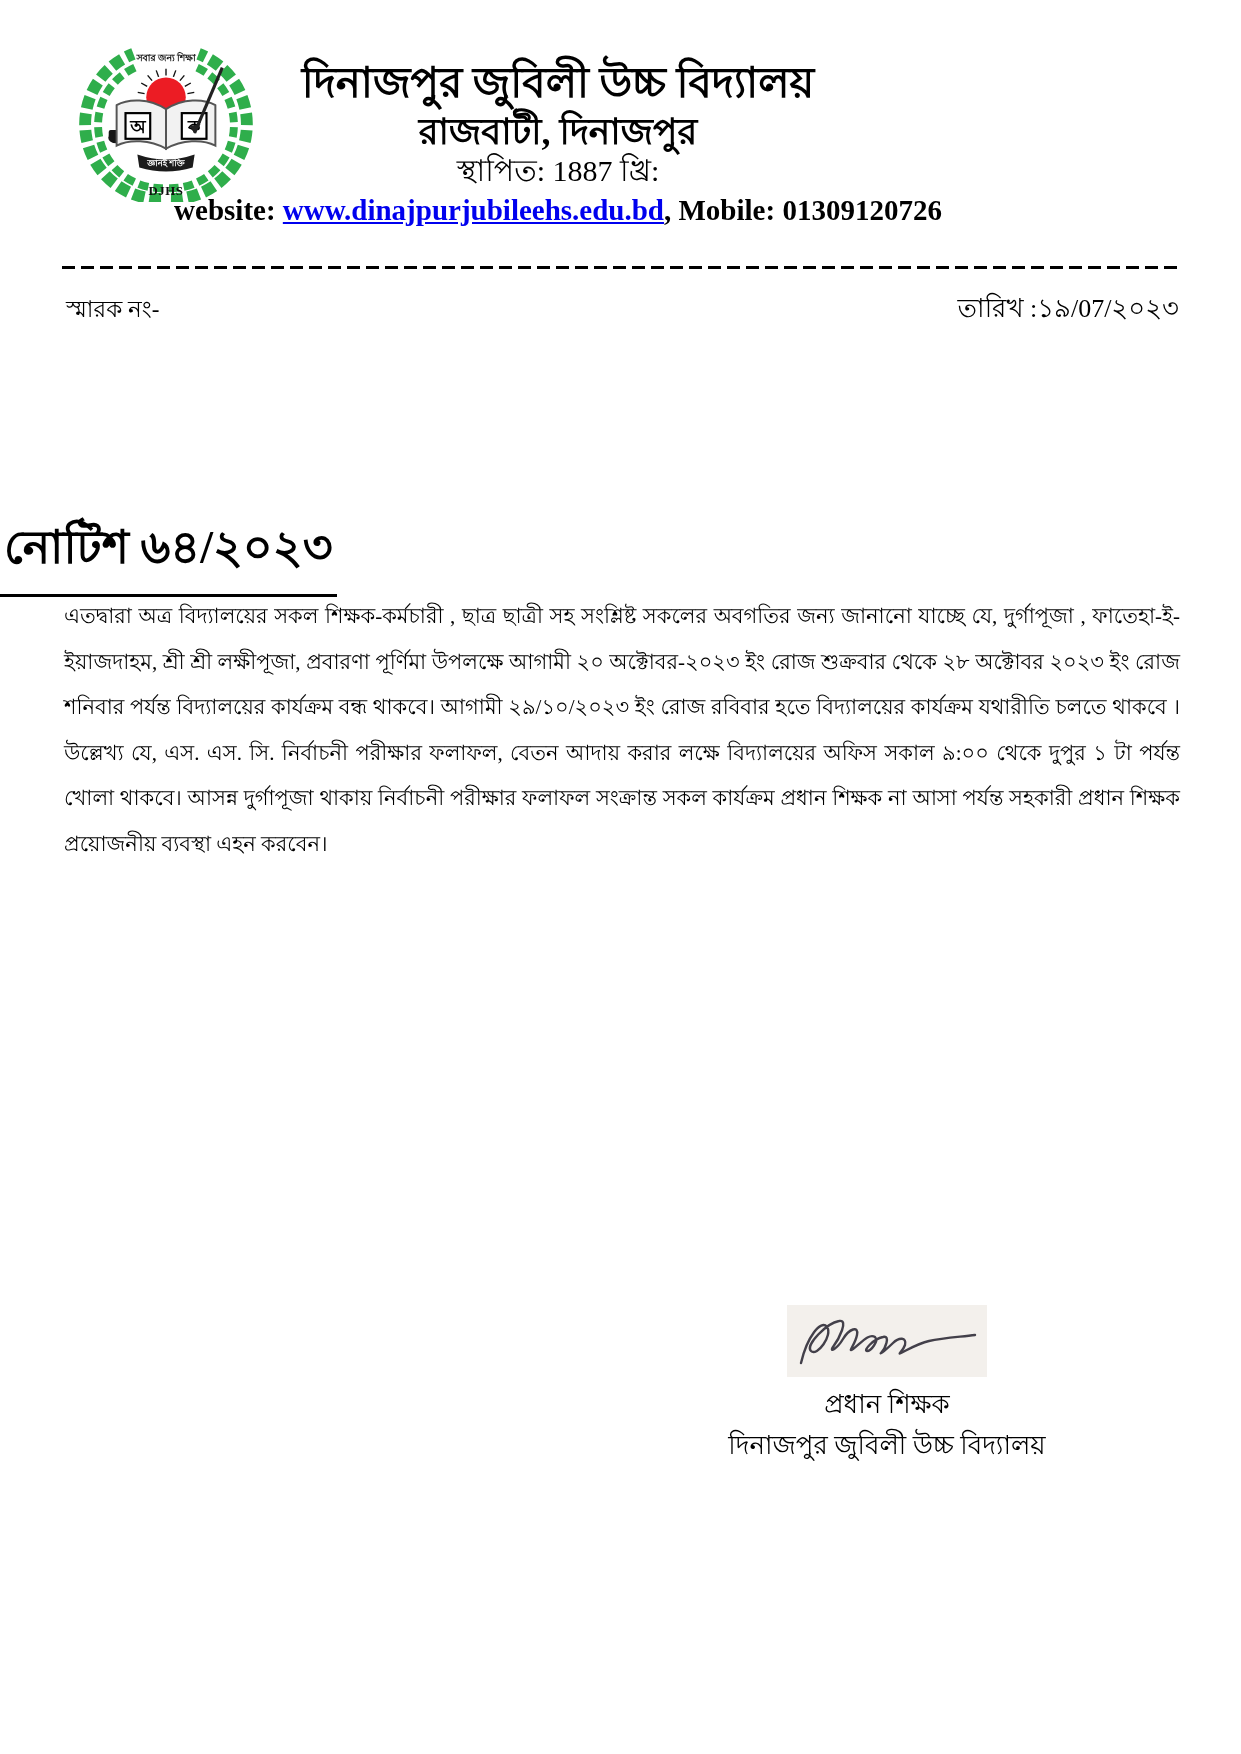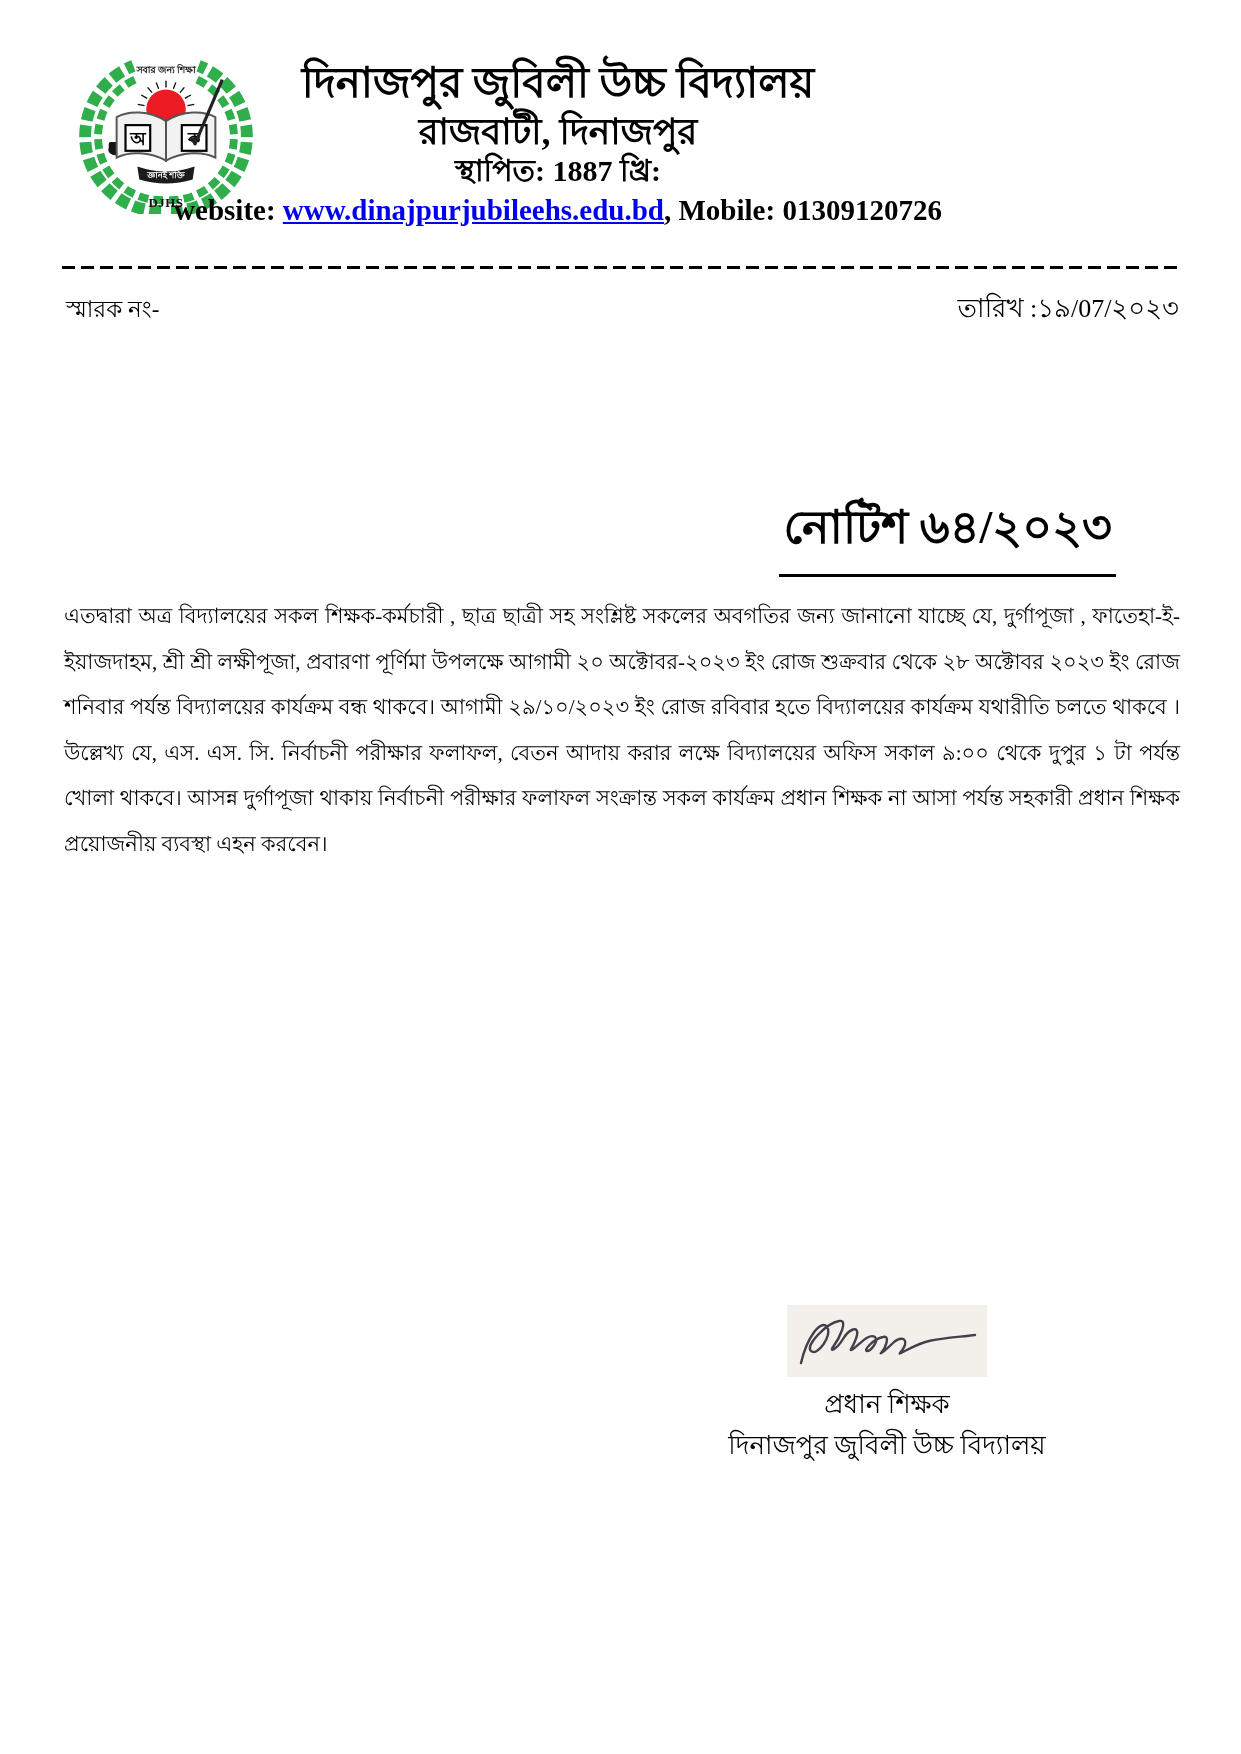--- a/index.html
+++ b/index.html
@@ -4,44 +4,44 @@
 <style>
   html,body { margin:0; padding:0; background:#e8e8e8; }
   .page {
     position:relative; width:1241px; height:1754px; margin:0 auto;
     background:#ffffff; color:#000;
     font-family:"Liberation Serif","DejaVu Serif",serif;
     overflow:hidden;
   }
 
   
-  .logo { position:absolute; left:72px; top:56px; width:188px; height:158px; }
+  .logo { position:absolute; left:72px; top:44px; width:188px; height:158px; }
   .logo svg { width:100%; height:100%; }
 
   .header-text { position:absolute; left:0; right:125px; top:58px; text-align:center; }
   .school-name { font-size:42px; font-weight:bold; line-height:50px; }
   .school-address { font-size:36px; font-weight:bold; line-height:38px; margin-top:5px; }
-  .school-established { font-size:30px; font-weight:bold; line-height:38px; margin-top:1px; }
+  .school-established { font-size:30px; font-weight:normal; line-height:38px; margin-top:1px; }
   .website-line { font-size:29px; font-weight:bold; line-height:38px; margin-top:1px; }
   .link { color:#0000ee; text-decoration:underline; cursor:pointer; }
 
   .dashed-line {
     position:absolute; left:62px; right:58px; top:266px; height:3px;
     background:repeating-linear-gradient(90deg,#000 0 13px,transparent 13px 19px);
   }
 
   .memo-row {
     position:absolute; left:66px; right:62px; top:288px;
     display:flex; justify-content:space-between; align-items:baseline;
   }
   .memo-label { font-size:23px; }
   .date-label { font-size:26px; }
 
   
-  .notice-title-wrap { position:absolute; left:0; right:125px; top:492px; text-align:right; }
+  .notice-title-wrap { position:absolute; left:0; right:125px; top:512px; text-align:left; }
   .notice-title {
     display:inline-block; font-size:46px; font-weight:bold;
     border-bottom:3px solid #000; padding:0 4px 6px 4px;
   }
 
   .body-text {
     position:absolute; left:64px; width:1116px; top:594px;
     font-size:21px; line-height:45.5px; text-align:justify; margin:0;
   }
 

